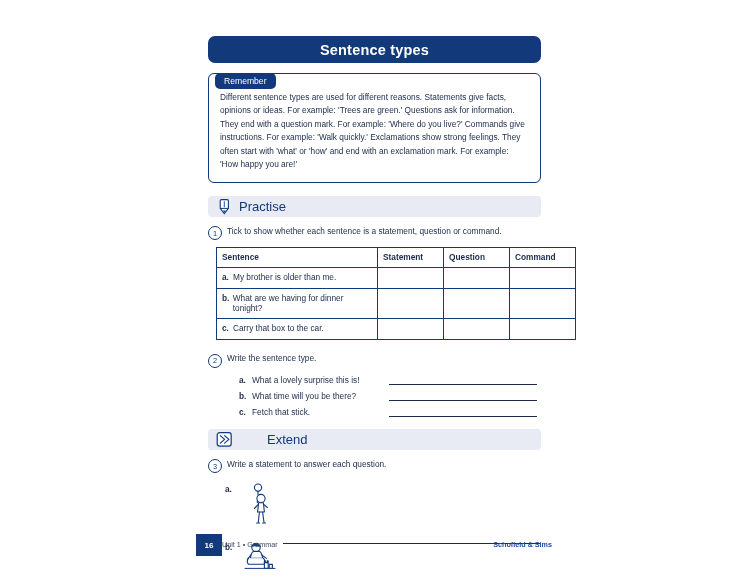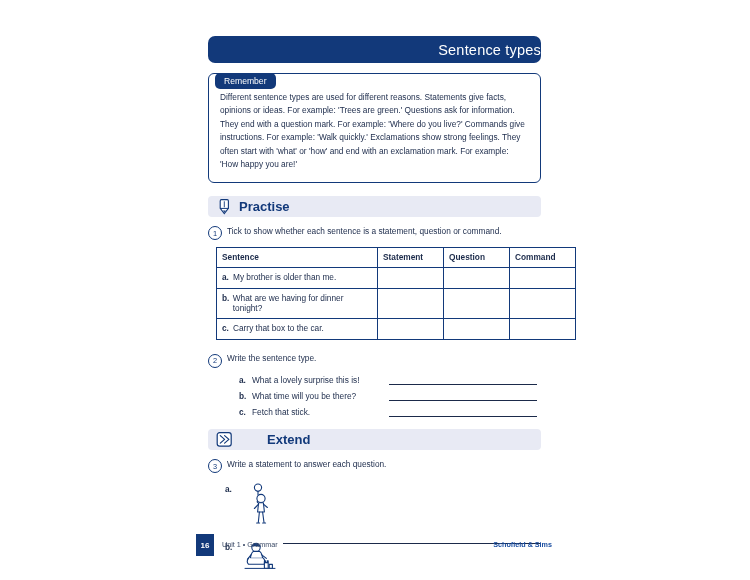--- a/index.html
+++ b/index.html
@@ -28,23 +28,23 @@
   }
 
   
   .title-bar {
     background: #12397a;
     color: #ffffff;
     border-radius: 7px;
     height: 27px;
     display: flex;
     align-items: center;
-    justify-content: flex-end;
+    justify-content: center;
     font-size: 14.5px;
-    font-weight: normal;
+    font-weight: bold;
     letter-spacing: 0.2px;
   }
 
   
   .remember-wrap {
     position: relative;
     margin-top: 10px;
   }
   .remember-box {
     border: 1.6px solid #12397a;
@@ -85,21 +85,21 @@
   .section-icon {
     width: 26px;
     height: 21px;
     display: flex;
     align-items: center;
     justify-content: center;
     margin-left: 3px;
   }
   .section-label {
     font-size: 13px;
-    font-weight: bold;
+    font-weight: normal;
     color: #12397a;
     margin-left: 2px;
   }
 
   
   .q-row {
     display: flex;
     align-items: flex-start;
     margin-top: 9px;
   }
@@ -223,21 +223,21 @@
     position: absolute;
     left: 196px;
     top: 534px;
     width: 356px;
     height: 30px;
   }
   .page-badge {
     position: absolute;
     left: 0;
     top: 0;
-    width: 18px;
+    width: 26px;
     height: 22px;
     background: #12397a;
     color: #ffffff;
     font-size: 8px;
     font-weight: bold;
     display: flex;
     align-items: center;
     justify-content: center;
   }
   .footer-left {

